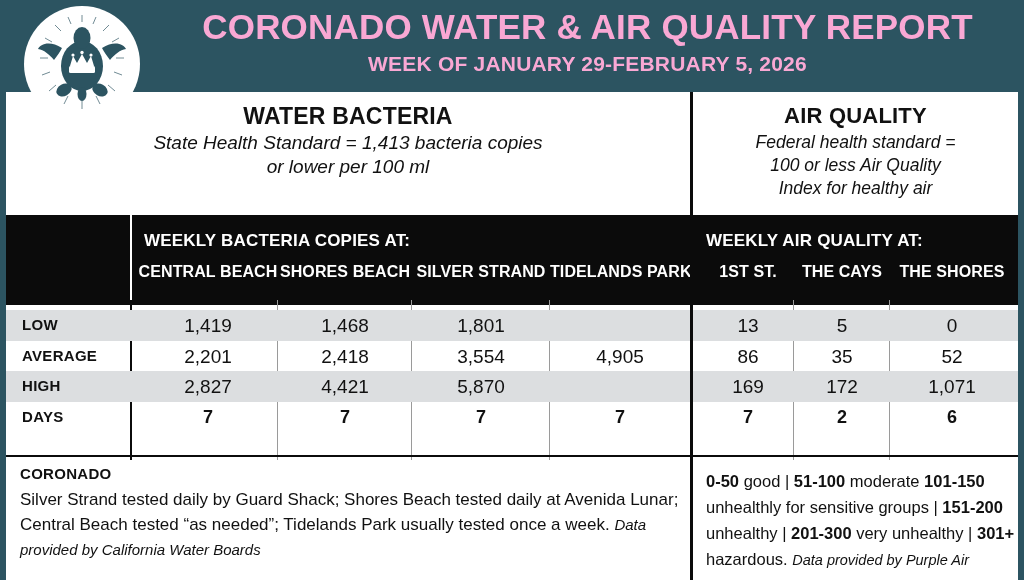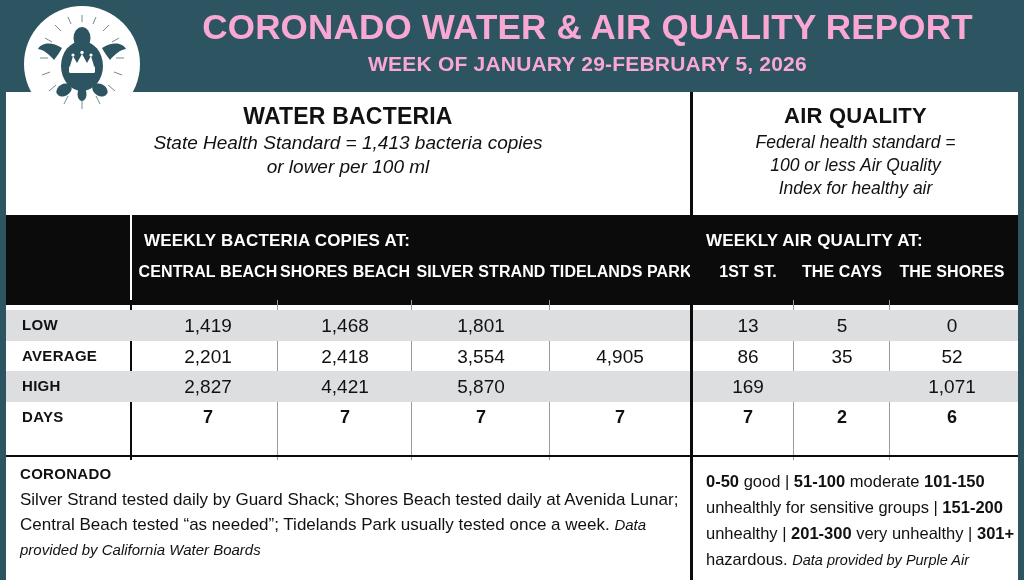--- a/index.html
+++ b/index.html
@@ -366,20 +366,21 @@
         <div class="cell" style="left:884px; width:124px;">52</div>
       </div>
 
       <div class="row shade" style="top:66px;">
         <div class="row-label">HIGH</div>
         <div class="cell" style="left:132px; width:140px;">2,827</div>
         <div class="cell" style="left:272px; width:134px;">4,421</div>
         <div class="cell" style="left:406px; width:138px;">5,870</div>
         <div class="cell" style="left:544px; width:140px;"></div>
         <div class="cell" style="left:696px; width:92px;">169</div>
+        <div class="cell" style="left:788px; width:96px;">172</div>
         <div class="cell" style="left:884px; width:124px;">1,071</div>
       </div>
 
       <div class="row" style="top:96.5px;">
         <div class="row-label">DAYS</div>
         <div class="cell bold" style="left:132px; width:140px;">7</div>
         <div class="cell bold" style="left:272px; width:134px;">7</div>
         <div class="cell bold" style="left:406px; width:138px;">7</div>
         <div class="cell bold" style="left:544px; width:140px;">7</div>
         <div class="cell bold" style="left:696px; width:92px;">7</div>

